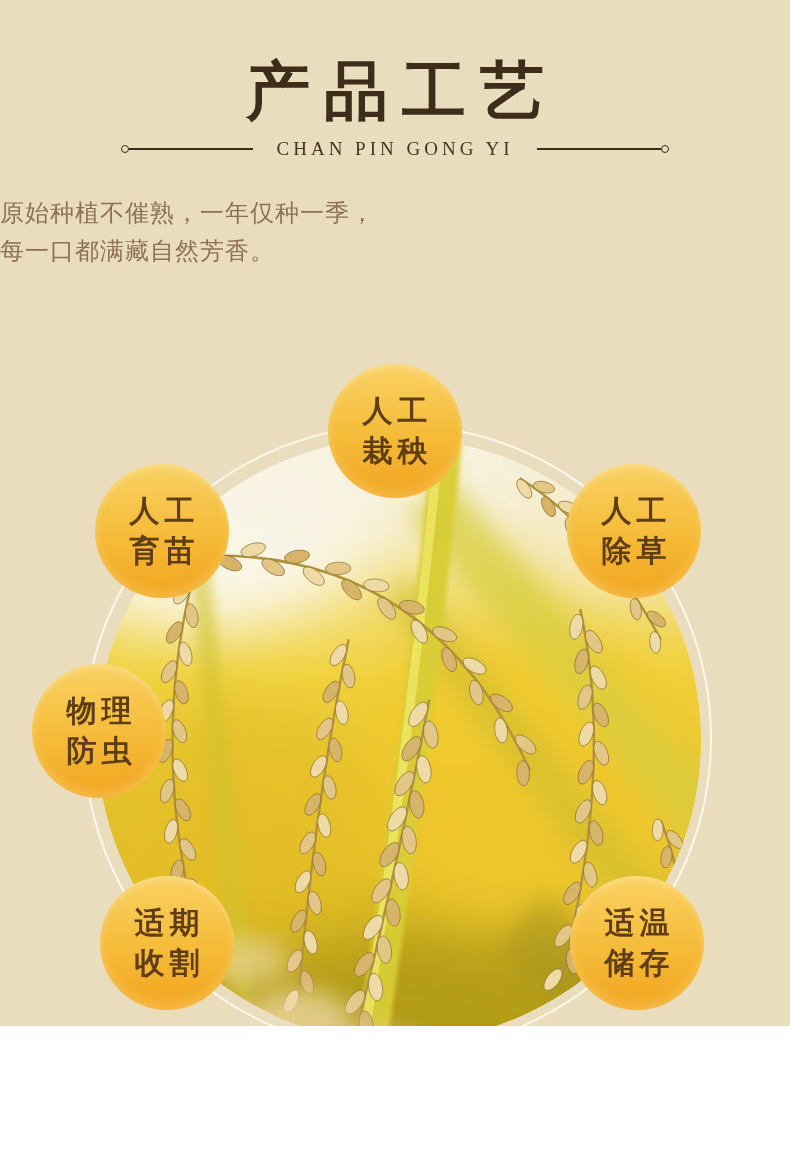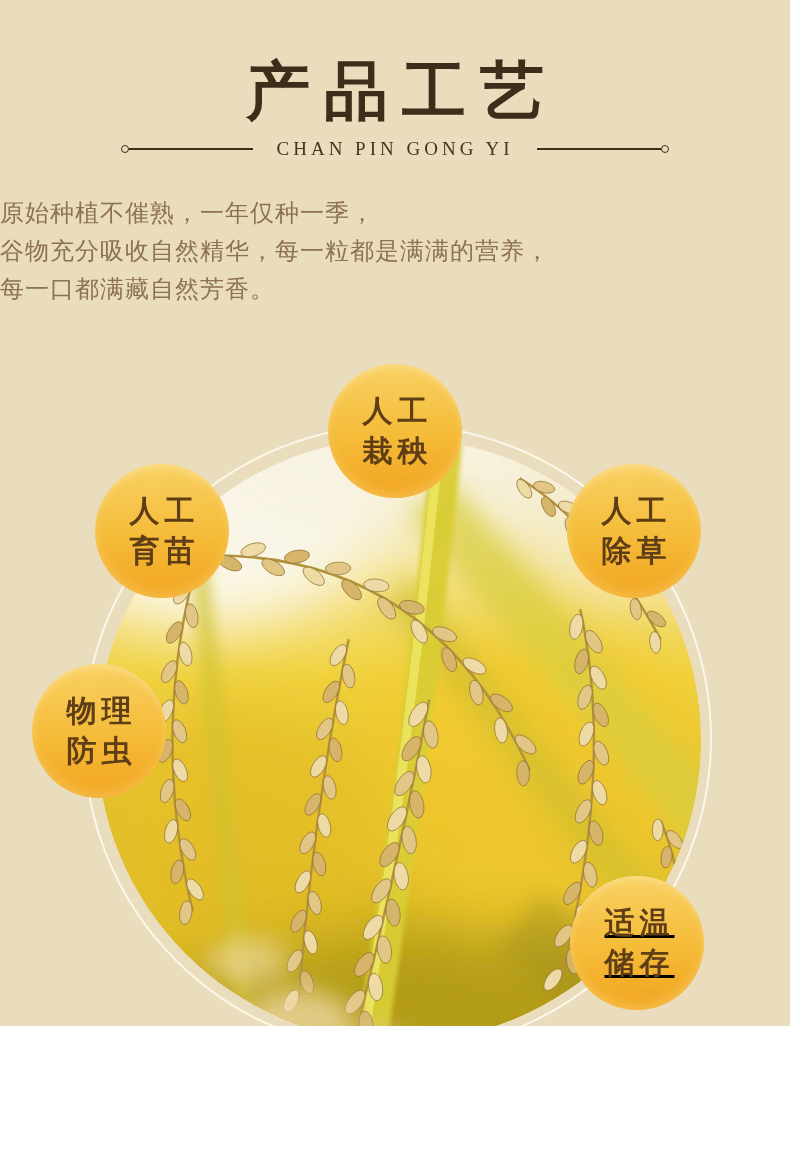--- a/index.html
+++ b/index.html
@@ -62,21 +62,21 @@
     display:block;font-size:30px;line-height:40px;font-weight:700;
     letter-spacing:5px;text-indent:5px;
     color:var(--badge-text,#5f3d15);
   }
   .badge.pos-1{left:328px;top:364px;}
   .badge.pos-2{left:95px; top:464px;}
   .badge.pos-3{left:567px;top:464px;}
   .badge.pos-4{left:32px; top:664px;}
   .badge.pos-5{left:636px;top:664px;}
   .badge.pos-6{left:100px;top:876px;}
-  .badge.pos-7{left:570px;top:876px;text-decoration:underline;}
+  .badge.pos-7{left:570px;top:876px;}
   .badge.pos-8{left:333px;top:958px;}
 </style>
 </head>
 <body>
 
 <div class="page">
 
   <h1 class="hero-title">产品工艺</h1>
 
   <div class="sub-row">
@@ -86,21 +86,20 @@
     </div>
     <div class="sub-title">CHAN PIN GONG YI</div>
     <div class="ornament">
       <span class="bar"></span>
       <span class="dot"></span>
     </div>
   </div>
 
   <div class="intro">
     <div>原始种植不催熟，一年仅种一季，</div>
-    <div>谷物充分吸收自然精华，每一粒都是满满的营养，</div>
     <div>每一口都满藏自然芳香。</div>
   </div>
 
   <div class="diagram">
 
     <div class="outer-ring"></div>
 
     <div class="photo">
       <svg id="rice-svg" viewBox="0 0 600 600" xmlns="http://www.w3.org/2000/svg">
         <defs>
@@ -300,19 +299,23 @@
       <span>育苗</span>
     </div>
     <div class="badge pos-3">
       <span>人工</span>
       <span>除草</span>
     </div>
     <div class="badge pos-4">
       <span>物理</span>
       <span>防虫</span>
     </div>
+    <div class="badge pos-6">
+      <span>适期</span>
+      <span>收割</span>
+    </div>
     <div class="badge pos-7">
       <span>适温</span>
       <span>储存</span>
     </div>
 
   </div>
 </div>
 
 </body></html>

